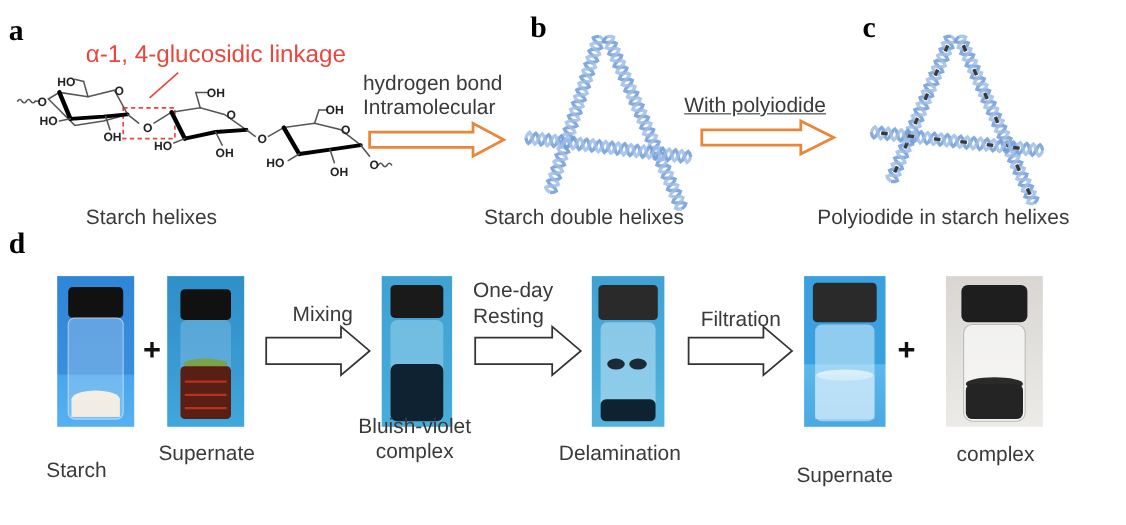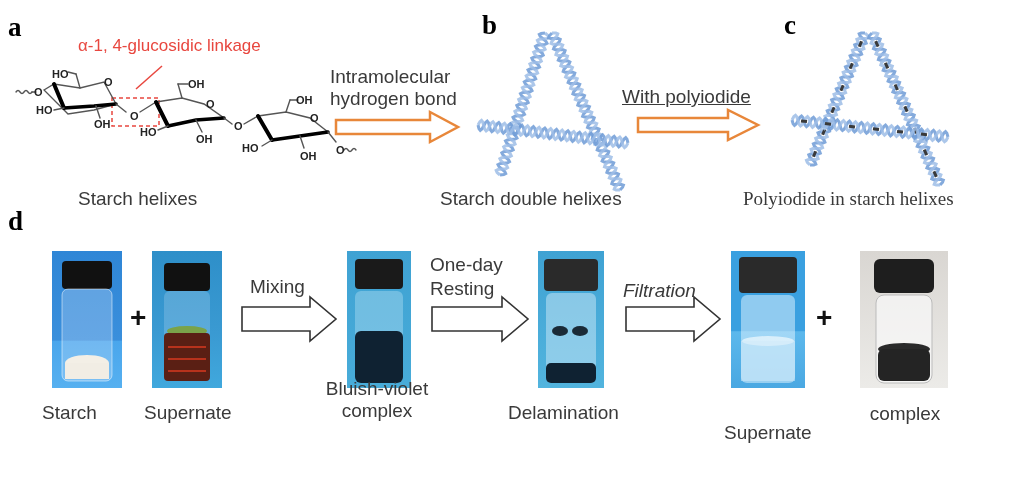--- a/index.html
+++ b/index.html
@@ -11,21 +11,21 @@
   .lbl-c { text-align: center; }
   .red { color: #e8473f; }
   .photo { position: absolute; overflow: hidden; }
   .plus { position: absolute; font-size: 28px; font-weight: bold; color: #111; }
   svg { position: absolute; overflow: visible; }
 </style>
 </head>
 <body>
 
 <div class="abs panel-letter" style="left:8px;top:12px;">a</div>
-<div class="abs lbl red" style="left:78px;top:36px;font-size:17px;">α-1, 4-glucosidic linkage</div>
+<div class="abs lbl red" style="left:78px;top:36px;font-size:22px;">α-1, 4-glucosidic linkage</div>
 
 <svg style="left:0;top:0;" width="360" height="200">
 
   <line x1="162" y1="66" x2="136" y2="89" stroke="#e8473f" stroke-width="1.5"></line>
 
   <rect x="112" y="98" width="47" height="28" fill="none" stroke="#e8473f" stroke-width="1.5" stroke-dasharray="4,3"></rect>
   <g fill="none" stroke="#555" stroke-width="1.4" stroke-linecap="round">
 
     <path d="M16,92 q2,-3 4,0 q2,3 4,0 q2,-3 4,0 q2,3 4,0"></path>
     <line x1="32" y1="92" x2="36" y2="92"></line>
@@ -77,22 +77,22 @@
     <text x="310" y="122">O</text>
     <text x="242" y="152">HO</text>
     <text x="300" y="160">OH</text>
     <text x="336" y="154">O</text>
   </g>
 </svg>
 
 <div class="abs lbl" style="left:78px;top:188px;">Starch helixes</div>
 
 <div class="abs lbl" style="left:330px;top:66px;line-height:22px;">
+  <div>hydrogen bond</div>
   <div>Intramolecular</div>
-  <div>hydrogen bond</div>
 </div>
 <svg style="left:334px;top:110px;" width="130" height="36">
   <path d="M2,10 L96,10 L96,2 L124,17 L96,32 L96,24 L2,24 Z" fill="#fff" stroke="#e8873a" stroke-width="2.5"></path>
 </svg>
 
 <div class="abs panel-letter" style="left:482px;top:10px;">b</div>
 <svg style="left:470px;top:25px;" width="170" height="170" id="helixB">
     <g>
       <path d="M75.0,8.0L71.2,8.4L69.3,9.4L70.2,11.4L73.1,13.9L76.0,16.5L77.0,18.4L75.1,19.4L71.3,19.8L67.4,20.2L65.5,21.3L66.5,23.2L69.4,25.8L72.3,28.3L73.2,30.2L71.3,31.3L67.5,31.7L63.7,32.1L61.8,33.1L62.7,35.0L65.6,37.6L68.5,40.1L69.5,42.1L67.6,43.1L63.8,43.5L59.9,43.9L58.0,44.9L59.0,46.9L61.9,49.4L64.8,52.0L65.7,53.9L63.8,54.9L60.0,55.3L56.2,55.7L54.3,56.8L55.2,58.7L58.1,61.3L61.0,63.8L62.0,65.7L60.1,66.8L56.3,67.2L52.4,67.6L50.5,68.6L51.5,70.5L54.4,73.1L57.3,75.6L58.2,77.6L56.3,78.6L52.5,79.0L48.7,79.4L46.8,80.4L47.7,82.4L50.6,84.9L53.5,87.5L54.5,89.4L52.6,90.4L48.8,90.8L44.9,91.2L43.0,92.3L44.0,94.2L46.9,96.7L49.8,99.3L50.7,101.2L48.8,102.3L45.0,102.7L41.2,103.1L39.3,104.1L40.2,106.0L43.1,108.6L46.0,111.1L47.0,113.1L45.1,114.1L41.3,114.5L37.4,114.9L35.5,115.9L36.5,117.9L39.4,120.4L42.3,123.0L43.2,124.9L41.3,125.9L37.5,126.3L33.7,126.7L31.8,127.8L32.7,129.7L35.6,132.3L38.5,134.8L39.5,136.7L37.6,137.8L33.8,138.2L29.9,138.6L28.0,139.6L29.0,141.5L31.9,144.1L34.8,146.6L35.7,148.6L33.8,149.6L30.0,150.0" fill="none" stroke="#6f9bd6" stroke-width="3" opacity="0.85"></path>
       <path d="M75.0,8.0L77.9,10.5L78.8,12.5L77.0,13.5L73.1,13.9L69.3,14.3L67.4,15.4L68.3,17.3L71.3,19.8L74.2,22.4L75.1,24.3L73.2,25.3L69.4,25.8L65.5,26.2L63.7,27.2L64.6,29.1L67.5,31.7L70.4,34.2L71.3,36.1L69.5,37.2L65.6,37.6L61.8,38.0L59.9,39.0L60.8,41.0L63.7,43.5L66.7,46.0L67.6,48.0L65.7,49.0L61.9,49.4L58.0,49.8L56.2,50.9L57.1,52.8L60.0,55.3L62.9,57.9L63.8,59.8L62.0,60.8L58.1,61.3L54.3,61.7L52.4,62.7L53.3,64.6L56.2,67.2L59.2,69.7L60.1,71.6L58.2,72.7L54.4,73.1L50.5,73.5L48.7,74.5L49.6,76.5L52.5,79.0L55.4,81.5L56.3,83.5L54.5,84.5L50.6,84.9L46.8,85.3L44.9,86.4L45.8,88.3L48.7,90.8L51.7,93.4L52.6,95.3L50.7,96.3L46.9,96.8L43.0,97.2L41.2,98.2L42.1,100.1L45.0,102.7L47.9,105.2L48.8,107.1L47.0,108.2L43.1,108.6L39.3,109.0L37.4,110.0L38.3,112.0L41.2,114.5L44.2,117.0L45.1,119.0L43.2,120.0L39.4,120.4L35.5,120.8L33.7,121.9L34.6,123.8L37.5,126.3L40.4,128.9L41.3,130.8L39.5,131.8L35.6,132.3L31.8,132.7L29.9,133.7L30.8,135.6L33.7,138.2L36.7,140.7L37.6,142.6L35.7,143.7L31.9,144.1L28.0,144.5L26.2,145.5L27.1,147.5L30.0,150.0" fill="none" stroke="#9dbde6" stroke-width="3" opacity="0.85"></path>
@@ -140,21 +140,21 @@
       <path d="M12.0,105.0L13.1,108.7L14.5,110.3L16.1,109.0L18.0,105.7L19.9,102.3L21.5,101.0L22.9,102.6L24.0,106.3L25.1,110.0L26.5,111.6L28.1,110.3L30.0,107.0L31.9,103.6L33.5,102.3L34.9,103.9L36.0,107.6L37.1,111.3L38.5,112.9L40.1,111.6L42.0,108.3L43.9,104.9L45.5,103.6L46.9,105.2L48.0,108.9L49.1,112.6L50.5,114.2L52.1,112.9L54.0,109.6L55.9,106.2L57.5,104.9L58.9,106.6L60.0,110.2L61.1,113.9L62.5,115.5L64.1,114.2L66.0,110.9L67.9,107.5L69.5,106.2L70.9,107.9L72.0,111.5L73.1,115.2L74.5,116.8L76.1,115.5L78.0,112.2L79.9,108.8L81.5,107.5L82.9,109.2L84.0,112.8L85.1,116.5L86.5,118.1L88.1,116.9L90.0,113.5L91.9,110.1L93.5,108.9L94.9,110.5L96.0,114.2L97.1,117.8L98.5,119.5L100.1,118.2L102.0,114.8L103.9,111.5L105.5,110.2L106.9,111.8L108.0,115.5L109.1,119.1L110.5,120.8L112.1,119.5L114.0,116.1L115.9,112.8L117.5,111.5L118.9,113.1L120.0,116.8L121.1,120.4L122.5,122.1L124.1,120.8L126.0,117.4L127.9,114.1L129.5,112.8L130.9,114.4L132.0,118.1L133.1,121.8L134.5,123.4L136.1,122.1L138.0,118.7L139.9,115.4L141.5,114.1L142.9,115.7L144.0,119.4L145.1,123.1L146.5,124.7L148.1,123.4L150.0,120.0L151.9,116.7L153.5,115.4L154.9,117.0L156.0,120.7L157.1,124.4L158.5,126.0L160.1,124.7L162.0,121.3L163.9,118.0L165.5,116.7L166.9,118.3L168.0,122.0" fill="none" stroke="#6f9bd6" stroke-width="3" opacity="0.85"></path>
       <path d="M12.0,105.0L13.9,101.6L15.5,100.4L16.9,102.0L18.0,105.7L19.1,109.3L20.5,111.0L22.1,109.7L24.0,106.3L25.9,103.0L27.5,101.7L28.9,103.3L30.0,107.0L31.1,110.6L32.5,112.3L34.1,111.0L36.0,107.6L37.9,104.3L39.5,103.0L40.9,104.6L42.0,108.3L43.1,111.9L44.5,113.6L46.1,112.3L48.0,108.9L49.9,105.6L51.5,104.3L52.9,105.9L54.0,109.6L55.1,113.3L56.5,114.9L58.1,113.6L60.0,110.2L61.9,106.9L63.5,105.6L64.9,107.2L66.0,110.9L67.1,114.6L68.5,116.2L70.1,114.9L72.0,111.5L73.9,108.2L75.5,106.9L76.9,108.5L78.0,112.2L79.1,115.9L80.5,117.5L82.1,116.2L84.0,112.8L85.9,109.5L87.5,108.2L88.9,109.8L90.0,113.5L91.1,117.2L92.5,118.8L94.1,117.5L96.0,114.2L97.9,110.8L99.5,109.5L100.9,111.1L102.0,114.8L103.1,118.5L104.5,120.1L106.1,118.8L108.0,115.5L109.9,112.1L111.5,110.8L112.9,112.4L114.0,116.1L115.1,119.8L116.5,121.4L118.1,120.1L120.0,116.8L121.9,113.4L123.5,112.1L124.9,113.7L126.0,117.4L127.1,121.1L128.5,122.7L130.1,121.4L132.0,118.1L133.9,114.7L135.5,113.4L136.9,115.1L138.0,118.7L139.1,122.4L140.5,124.0L142.1,122.7L144.0,119.4L145.9,116.0L147.5,114.7L148.9,116.4L150.0,120.0L151.1,123.7L152.5,125.3L154.1,124.0L156.0,120.7L157.9,117.3L159.5,116.0L160.9,117.7L162.0,121.3L163.1,125.0L164.5,126.6L166.1,125.4L168.0,122.0" fill="none" stroke="#9dbde6" stroke-width="3" opacity="0.85"></path>
       <line x1="21.0" y1="106.0" x2="27.0" y2="106.6" stroke="#3a3a3a" stroke-width="3"></line>
       <line x1="45.0" y1="108.6" x2="51.0" y2="109.2" stroke="#3a3a3a" stroke-width="3"></line>
       <line x1="69.0" y1="111.2" x2="75.0" y2="111.9" stroke="#3a3a3a" stroke-width="3"></line>
       <line x1="93.0" y1="113.8" x2="99.0" y2="114.5" stroke="#3a3a3a" stroke-width="3"></line>
       <line x1="117.0" y1="116.4" x2="123.0" y2="117.1" stroke="#3a3a3a" stroke-width="3"></line>
       <line x1="141.0" y1="119.1" x2="147.0" y2="119.7" stroke="#3a3a3a" stroke-width="3"></line>
     </g>
   </svg>
-<div class="abs lbl" style="left:743px;top:188px;font-family:Liberation Serif, serif;">Polyiodide in starch helixes</div>
+<div class="abs lbl" style="left:743px;top:188px;">Polyiodide in starch helixes</div>
 
 <div class="abs panel-letter" style="left:8px;top:206px;">d</div>
 
 <div class="photo" style="left:52px;top:251px;width:70px;height:137px;background:linear-gradient(#2f86d6 0%,#3a8fdc 65%,#4aa6ec 66%,#56b0f0 100%);">
   <svg width="70" height="137" style="left:0;top:0;">
     <rect x="10" y="10" width="50" height="28" rx="4" fill="#111"></rect>
     <rect x="10" y="38" width="50" height="92" rx="6" fill="rgba(230,240,255,0.25)" stroke="rgba(255,255,255,0.5)"></rect>
     <ellipse cx="35" cy="112" rx="22" ry="8" fill="#f3efe6"></ellipse>
     <rect x="13" y="112" width="44" height="16" fill="#f1ede4"></rect>
   </svg>
@@ -165,24 +165,24 @@
   <svg width="70" height="137" style="left:0;top:0;">
     <rect x="12" y="12" width="46" height="28" rx="4" fill="#111"></rect>
     <rect x="12" y="40" width="46" height="90" rx="6" fill="rgba(230,240,255,0.2)"></rect>
     <ellipse cx="35" cy="80" rx="20" ry="5" fill="#7aa34a"></ellipse>
     <rect x="12" y="82" width="46" height="48" rx="4" fill="#5a1f14"></rect>
     <line x1="16" y1="96" x2="54" y2="96" stroke="#b8321c" stroke-width="2"></line>
     <line x1="16" y1="108" x2="54" y2="108" stroke="#b8321c" stroke-width="2"></line>
     <line x1="16" y1="120" x2="54" y2="120" stroke="#b8321c" stroke-width="2"></line>
   </svg>
 </div>
-<div class="abs lbl" style="left:42px;top:402px;">Starch</div>
+<div class="abs lbl" style="left:42px;top:418px;">Starch</div>
 <div class="abs lbl" style="left:144px;top:402px;">Supernate</div>
 
-<div class="abs lbl" style="left:250px;top:276px;">Mixing</div>
+<div class="abs lbl" style="left:266px;top:276px;">Mixing</div>
 <svg style="left:240px;top:295px;" width="100" height="50">
   <path d="M2,12 L70,12 L70,2 L96,24 L70,46 L70,36 L2,36 Z" fill="#fff" stroke="#333" stroke-width="1.6"></path>
 </svg>
 
 <div class="photo" style="left:347px;top:251px;width:64px;height:137px;background:linear-gradient(#3fa2d3 0%,#48acd9 100%);">
   <svg width="64" height="137" style="left:0;top:0;">
     <rect x="8" y="8" width="48" height="30" rx="4" fill="#1a1a1a"></rect>
     <rect x="8" y="40" width="48" height="92" rx="6" fill="rgba(200,235,250,0.35)"></rect>
     <rect x="8" y="80" width="48" height="52" rx="6" fill="#0f2232"></rect>
   </svg>
@@ -204,21 +204,21 @@
   <svg width="66" height="137" style="left:0;top:0;">
     <rect x="6" y="8" width="54" height="32" rx="4" fill="#2a2a2a"></rect>
     <rect x="8" y="42" width="50" height="90" rx="6" fill="rgba(220,240,250,0.45)"></rect>
     <ellipse cx="22" cy="80" rx="8" ry="5" fill="#1a2a36"></ellipse>
     <ellipse cx="42" cy="80" rx="8" ry="5" fill="#1a2a36"></ellipse>
     <rect x="8" y="112" width="50" height="20" rx="5" fill="#0f2232"></rect>
   </svg>
 </div>
 <div class="abs lbl" style="left:508px;top:402px;">Delamination</div>
 
-<div class="abs lbl" style="left:623px;top:280px;font-style:italic;">Filtration</div>
+<div class="abs lbl" style="left:637px;top:280px;">Filtration</div>
 <svg style="left:624px;top:295px;" width="100" height="50">
   <path d="M2,12 L70,12 L70,2 L96,24 L70,46 L70,36 L2,36 Z" fill="#fff" stroke="#333" stroke-width="1.6"></path>
 </svg>
 
 <div class="photo" style="left:731px;top:251px;width:74px;height:137px;background:linear-gradient(#3aa0e0 0%,#3aa0e0 58%,#5cb8ec 59%,#4aa8e2 100%);">
   <svg width="74" height="137" style="left:0;top:0;">
     <rect x="8" y="6" width="58" height="36" rx="4" fill="#2a2a2a"></rect>
     <rect x="10" y="44" width="54" height="88" rx="6" fill="rgba(230,245,255,0.5)"></rect>
     <ellipse cx="37" cy="90" rx="26" ry="5" fill="rgba(255,255,255,0.6)"></ellipse>
     <rect x="10" y="90" width="54" height="40" fill="rgba(210,235,250,0.55)"></rect>

